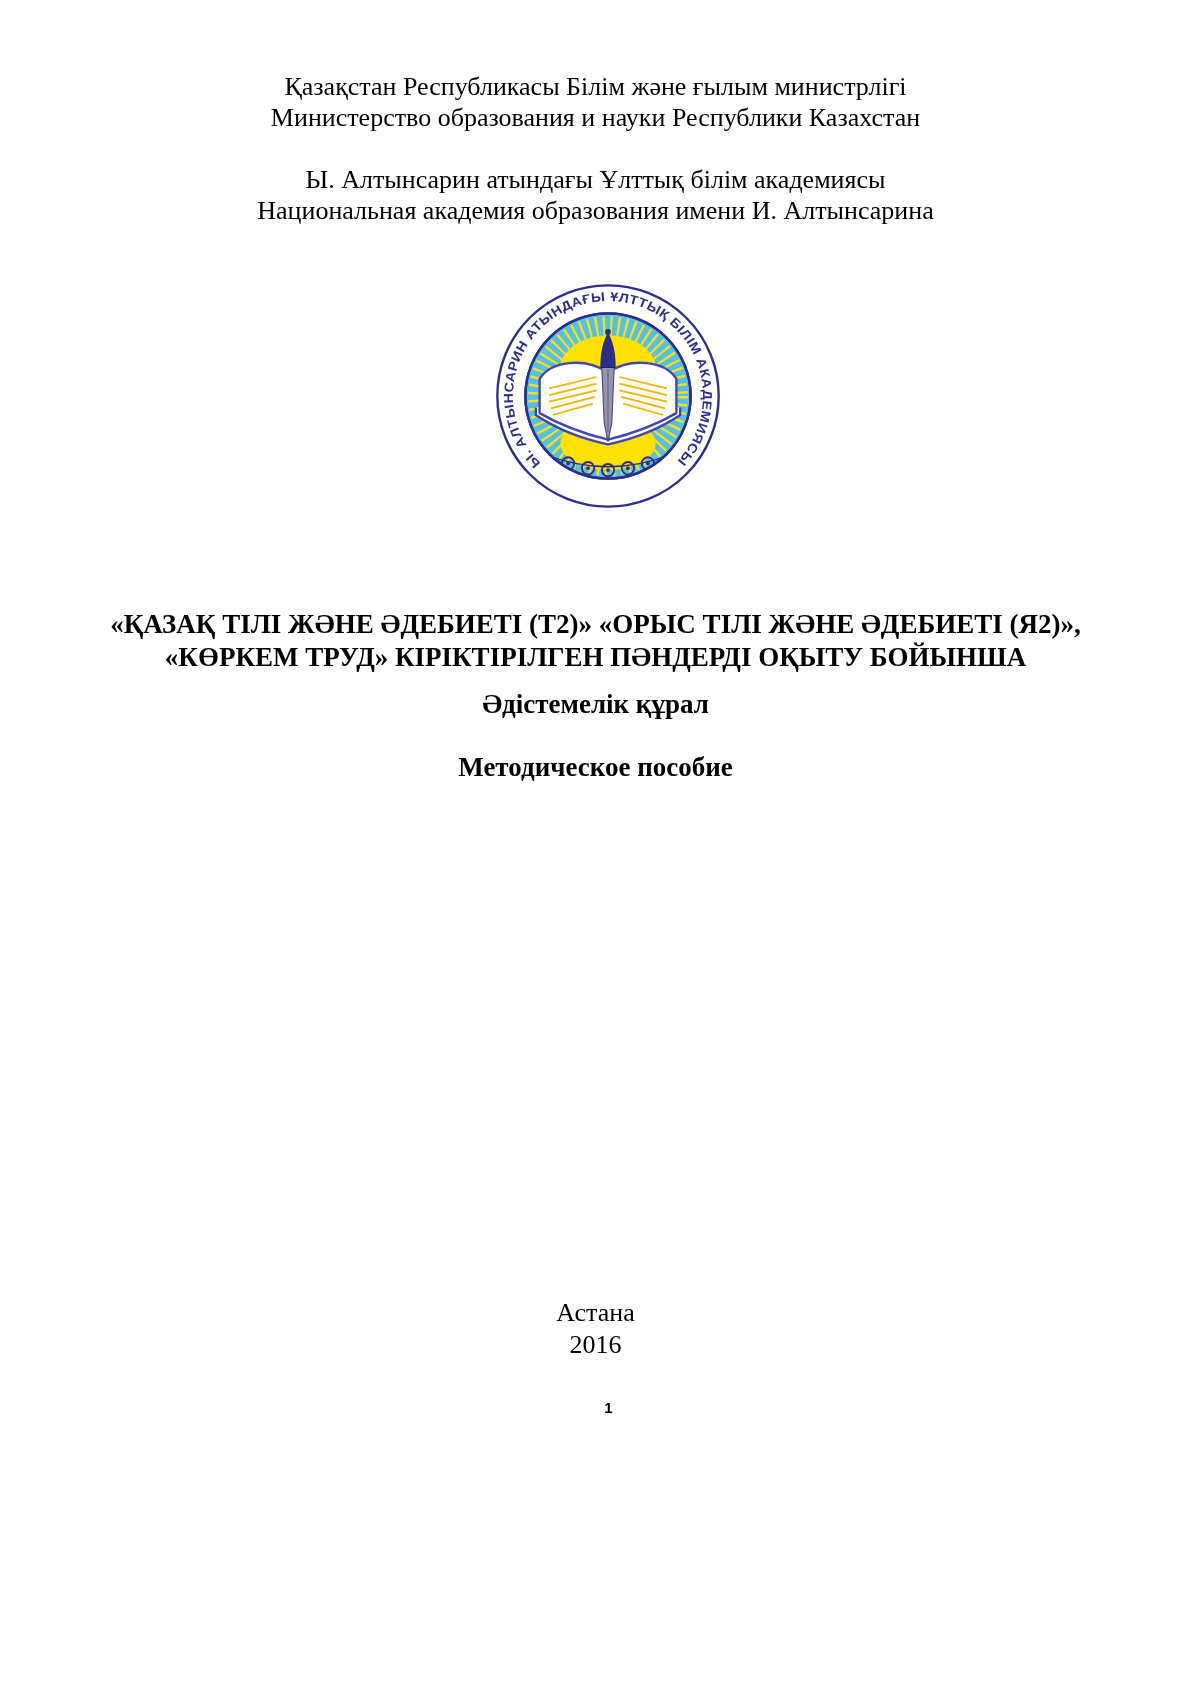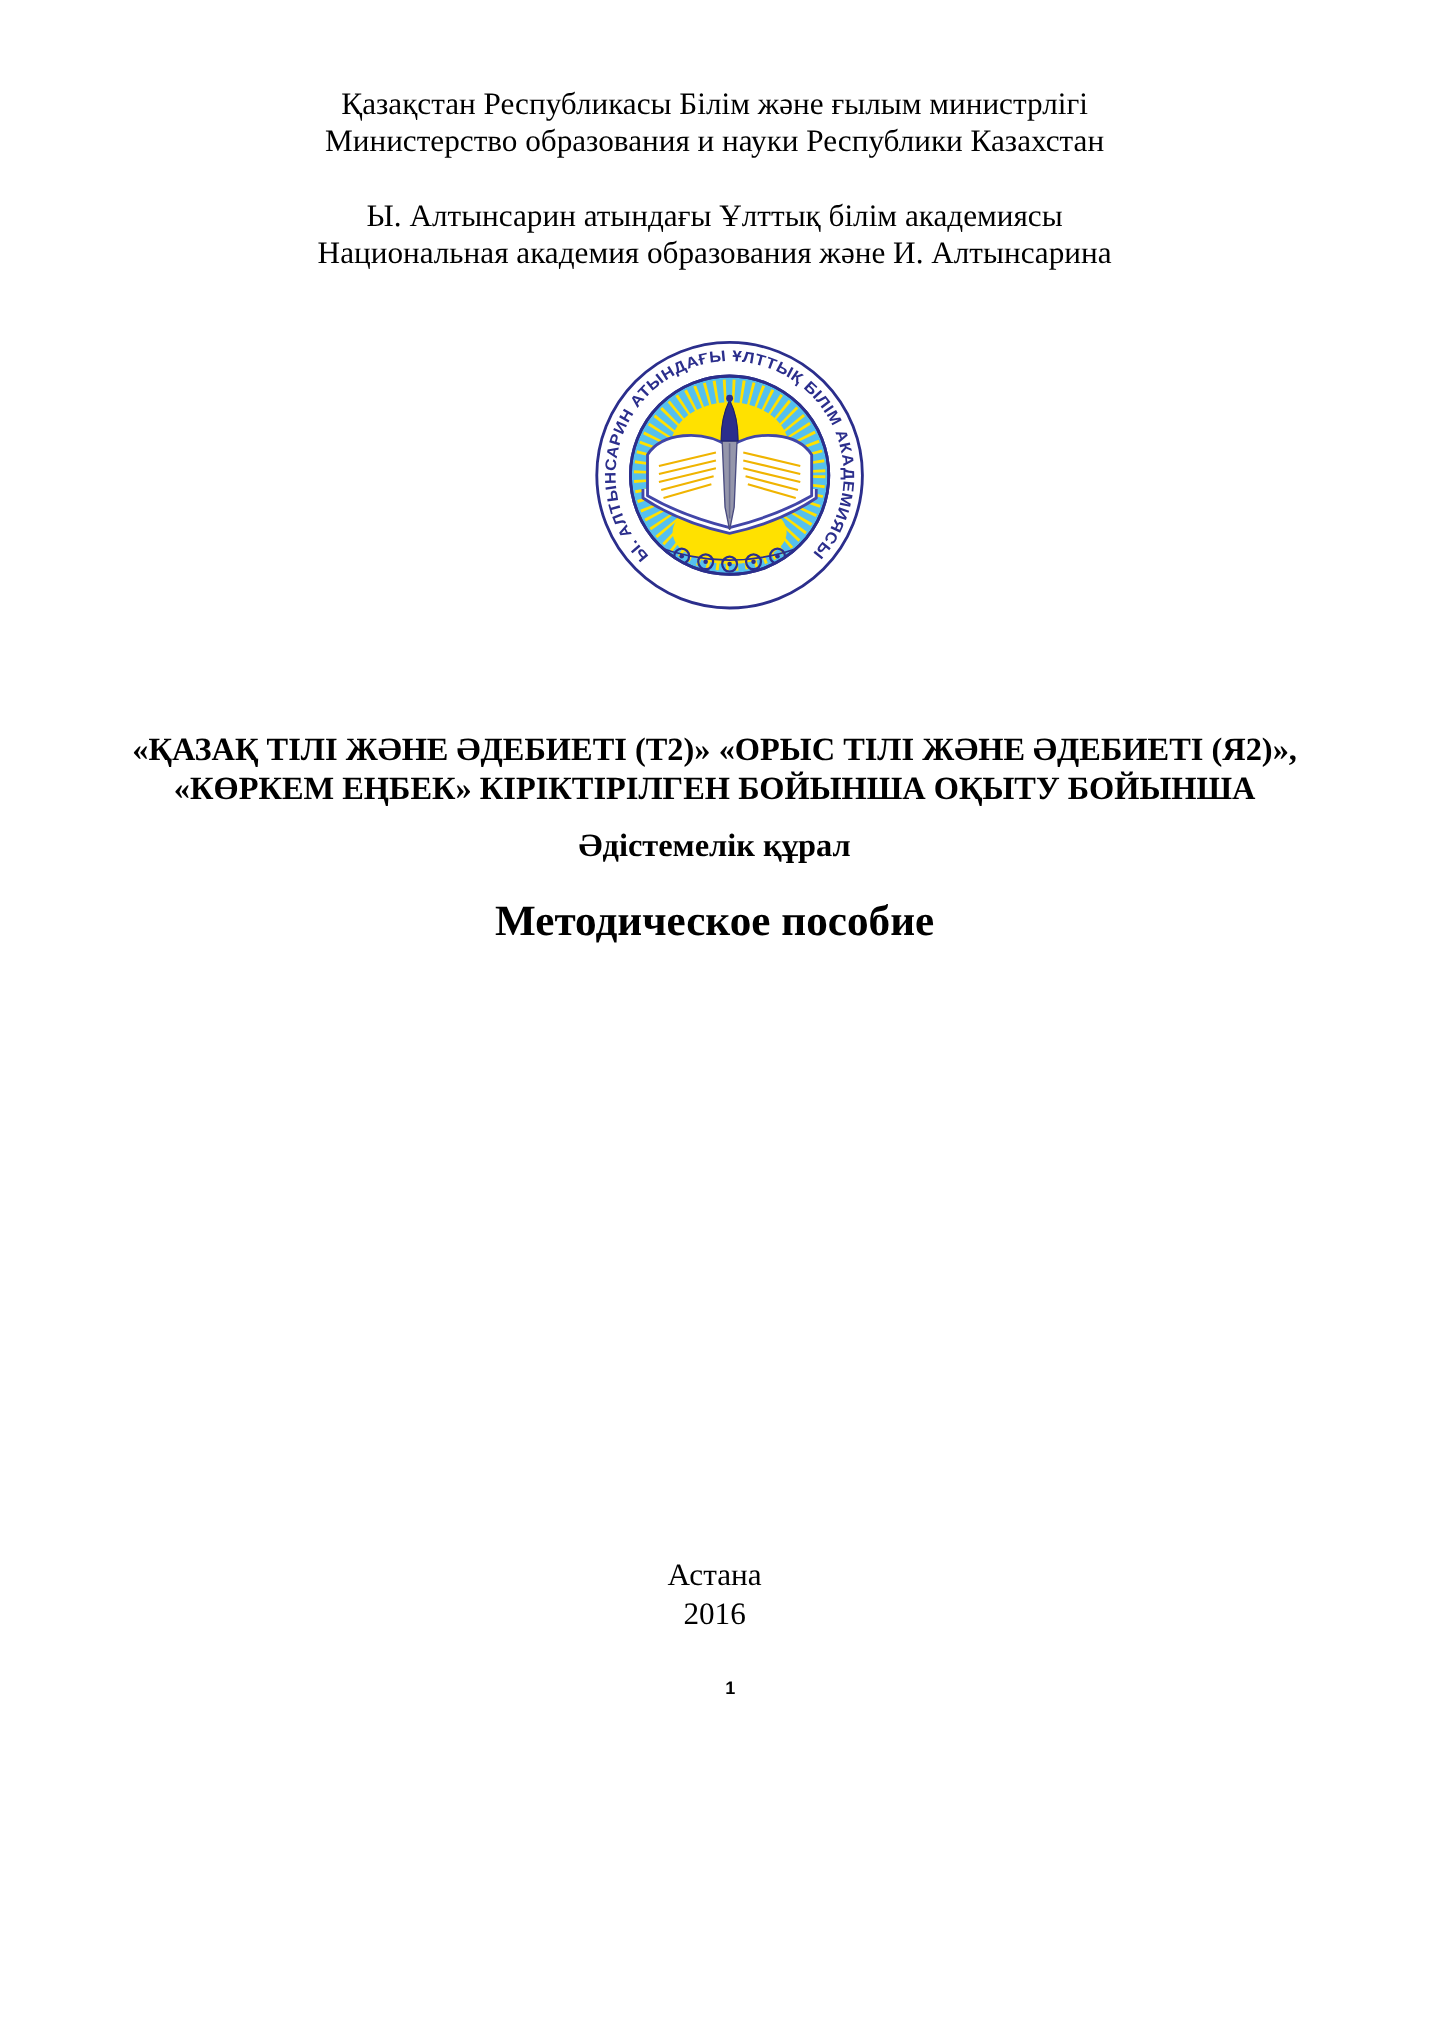--- a/index.html
+++ b/index.html
@@ -49,21 +49,21 @@
     line-height: 33px;
   }
   .title-ru {
     margin: 60px 0 0 0;
     font-size: 27px;
     font-weight: bold;
     line-height: 33px;
   }
   .subtitle-ru {
     margin-top: 30px;
-    font-size: 36px;
+    font-size: 27px;
     font-weight: bold;
     line-height: 33px;
   }
   .title-line { display: block; white-space: nowrap; }
   .imprint {
     margin-top: 513px;
     font-size: 26px;
     line-height: 32px;
   }
   .page-number {
@@ -81,21 +81,21 @@
 <div class="page">
   <div class="content">
 
     <div class="ministry">
       <div>Қазақстан Республикасы Білім және ғылым министрлігі</div>
       <div>Министерство образования и науки Республики Казахстан</div>
     </div>
 
     <div class="academy">
       <div>Ы. Алтынсарин атындағы Ұлттық білім академиясы</div>
-      <div>Национальная академия образования және И. Алтынсарина</div>
+      <div>Национальная академия образования имени И. Алтынсарина</div>
     </div>
 
     <div class="logo-wrap">
       <svg viewBox="0 0 240 240" width="228" height="228" role="img">
         <defs>
           <clipPath id="innerClip">
               <circle cx="120" cy="120" r="86"></circle>
             </clipPath>
         </defs>
 
@@ -154,21 +154,21 @@
 
         <path id="ring-text-path" d="M 49.3 190.7 A 100 100 0 1 1 190.7 190.7" fill="none"></path>
         <text font-size="13.5" font-weight="bold" fill="#2b2e8c" font-family="'Liberation Sans', sans-serif" letter-spacing="0.4">
           <textPath href="#ring-text-path" startOffset="0" textLength="468" lengthAdjust="spacingAndGlyphs">Ы. АЛТЫНСАРИН АТЫНДАҒЫ ҰЛТТЫҚ БІЛІМ АКАДЕМИЯСЫ</textPath>
         </text>
       </svg>
     </div>
 
     <h1 class="title-kk">
       <span class="title-line">«ҚАЗАҚ ТІЛІ ЖӘНЕ ӘДЕБИЕТІ (Т2)» «ОРЫС ТІЛІ ЖӘНЕ ӘДЕБИЕТІ (Я2)»,</span>
-      <span class="title-line">«КӨРКЕМ ЕҢБЕК» КІРІКТІРІЛГЕН БОЙЫНША ОҚЫТУ БОЙЫНША</span>
+      <span class="title-line">«КӨРКЕМ ТРУД» КІРІКТІРІЛГЕН ПӘНДЕРДІ ОҚЫТУ БОЙЫНША</span>
     </h1>
 
     <div class="subtitle-kk">Әдістемелік құрал</div>
 
 
     <div class="subtitle-ru">Методическое пособие</div>
 
     <div class="imprint">
       <div>Астана</div>
       <div>2016</div>

